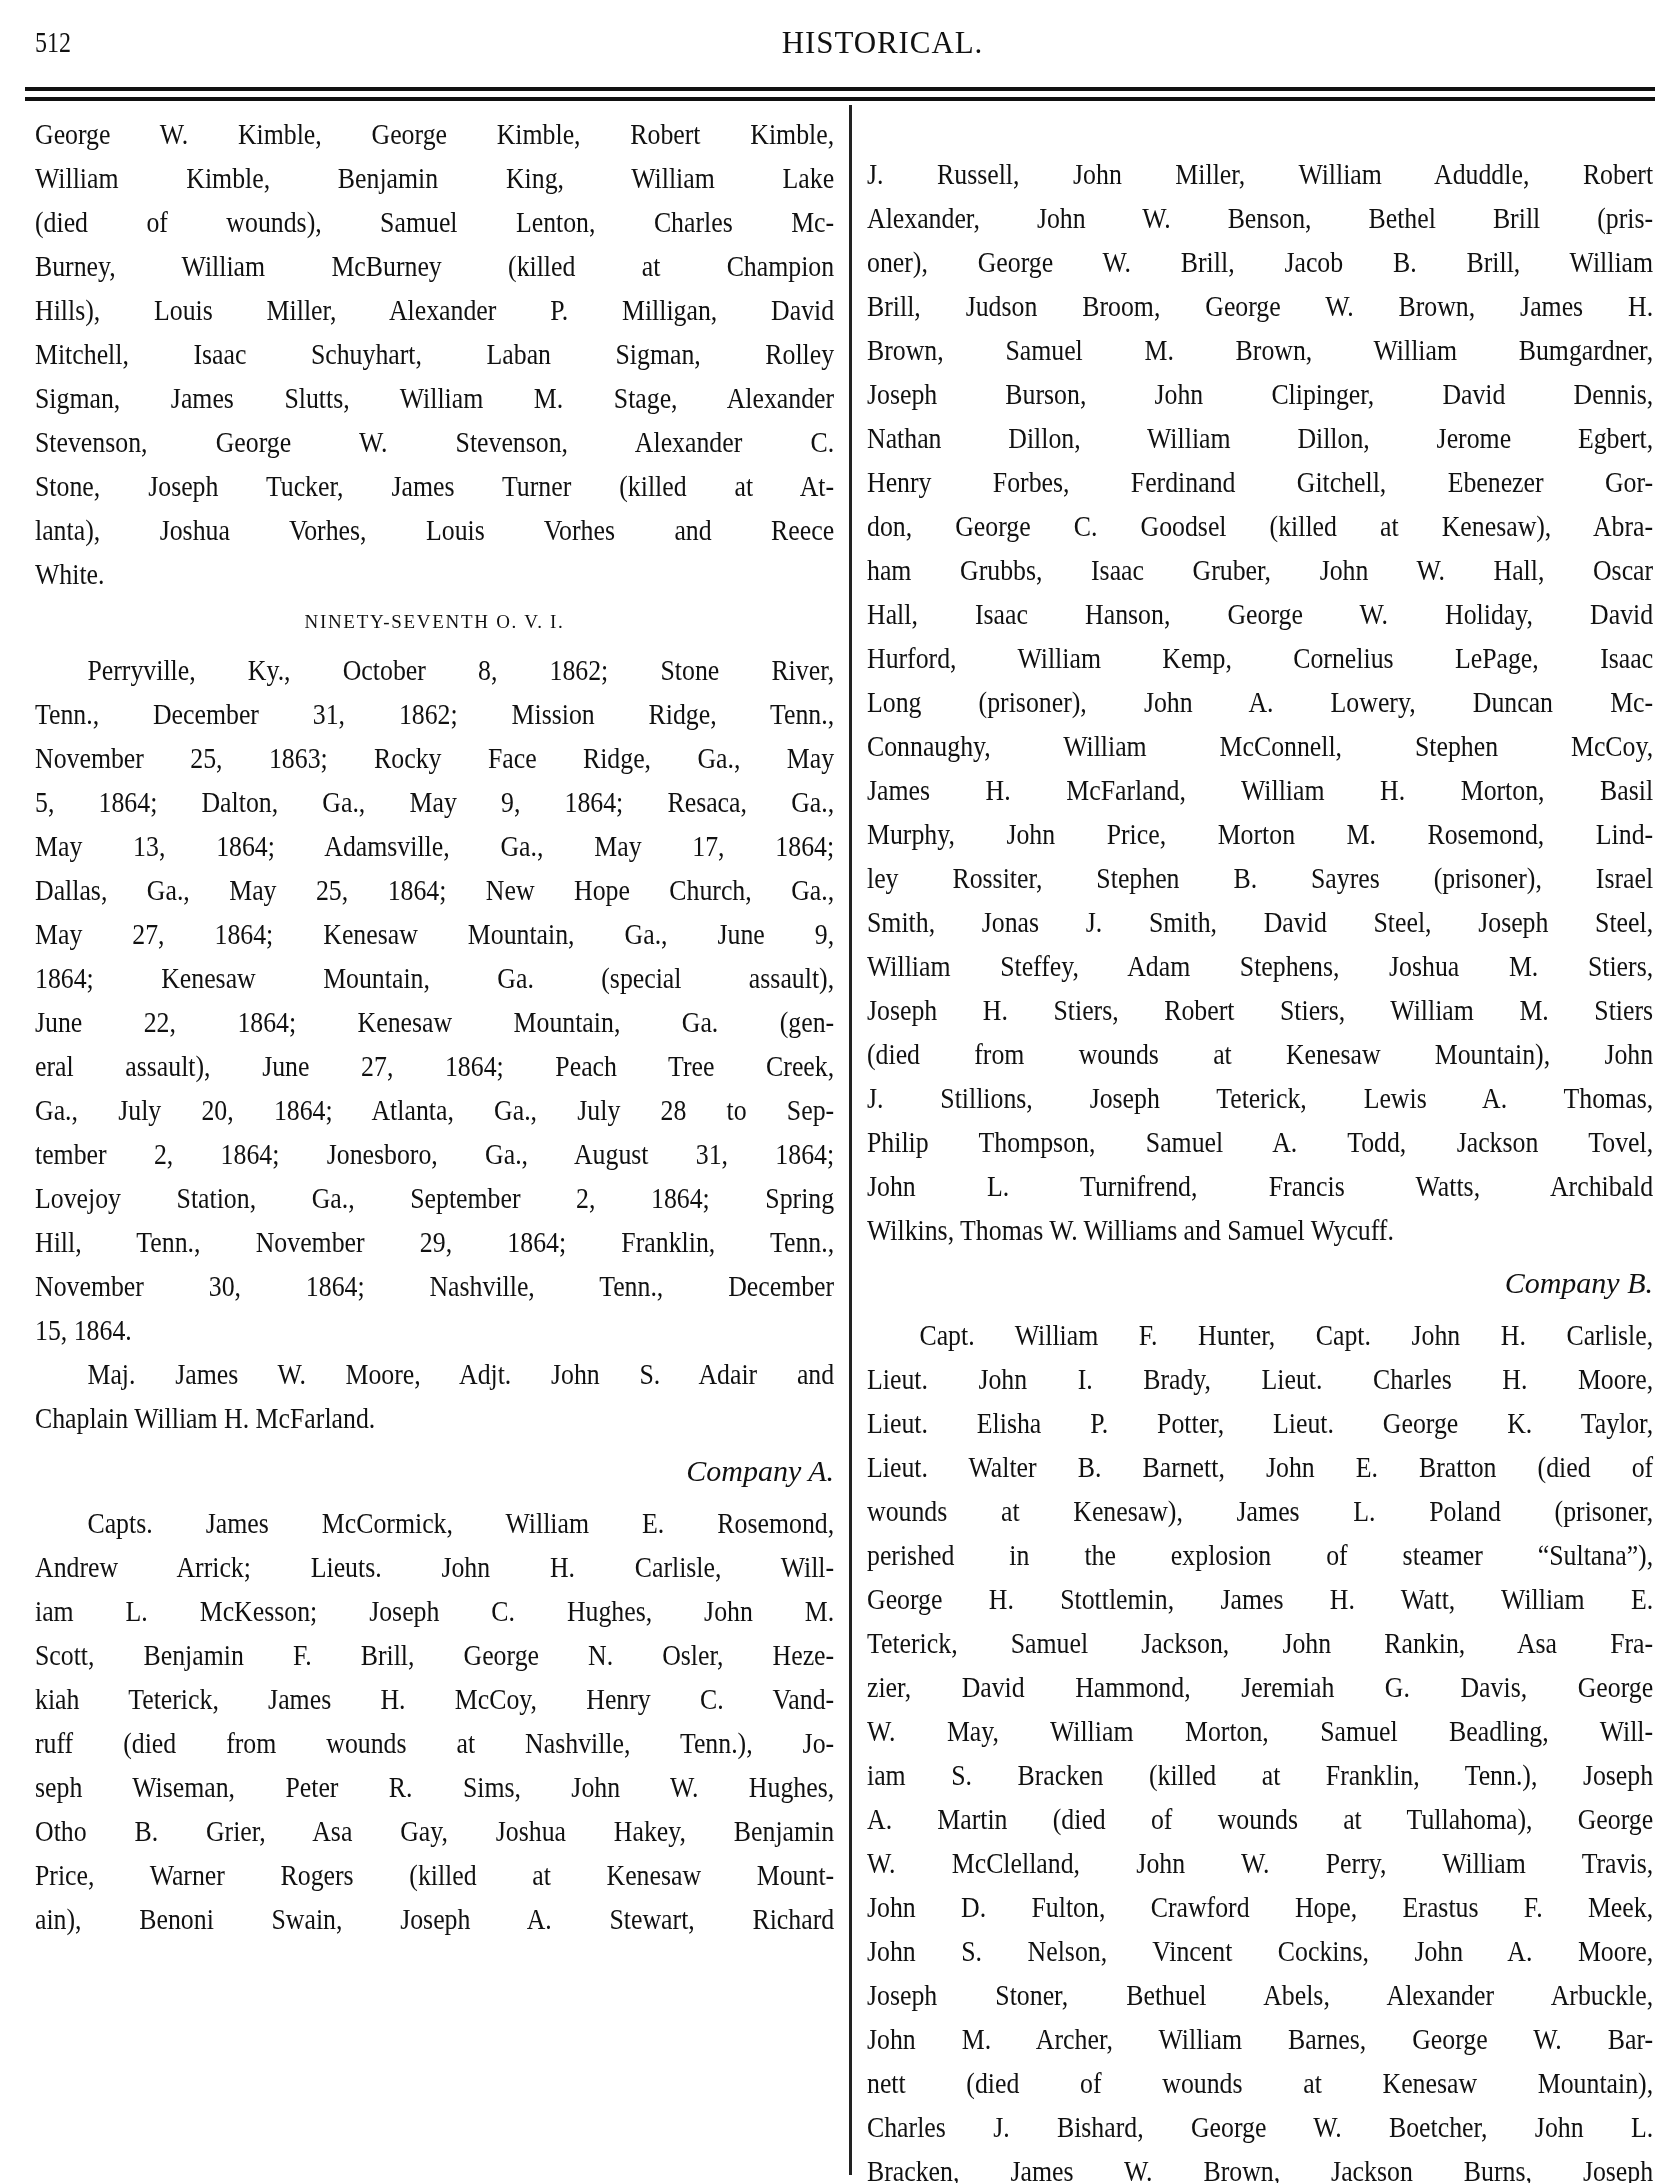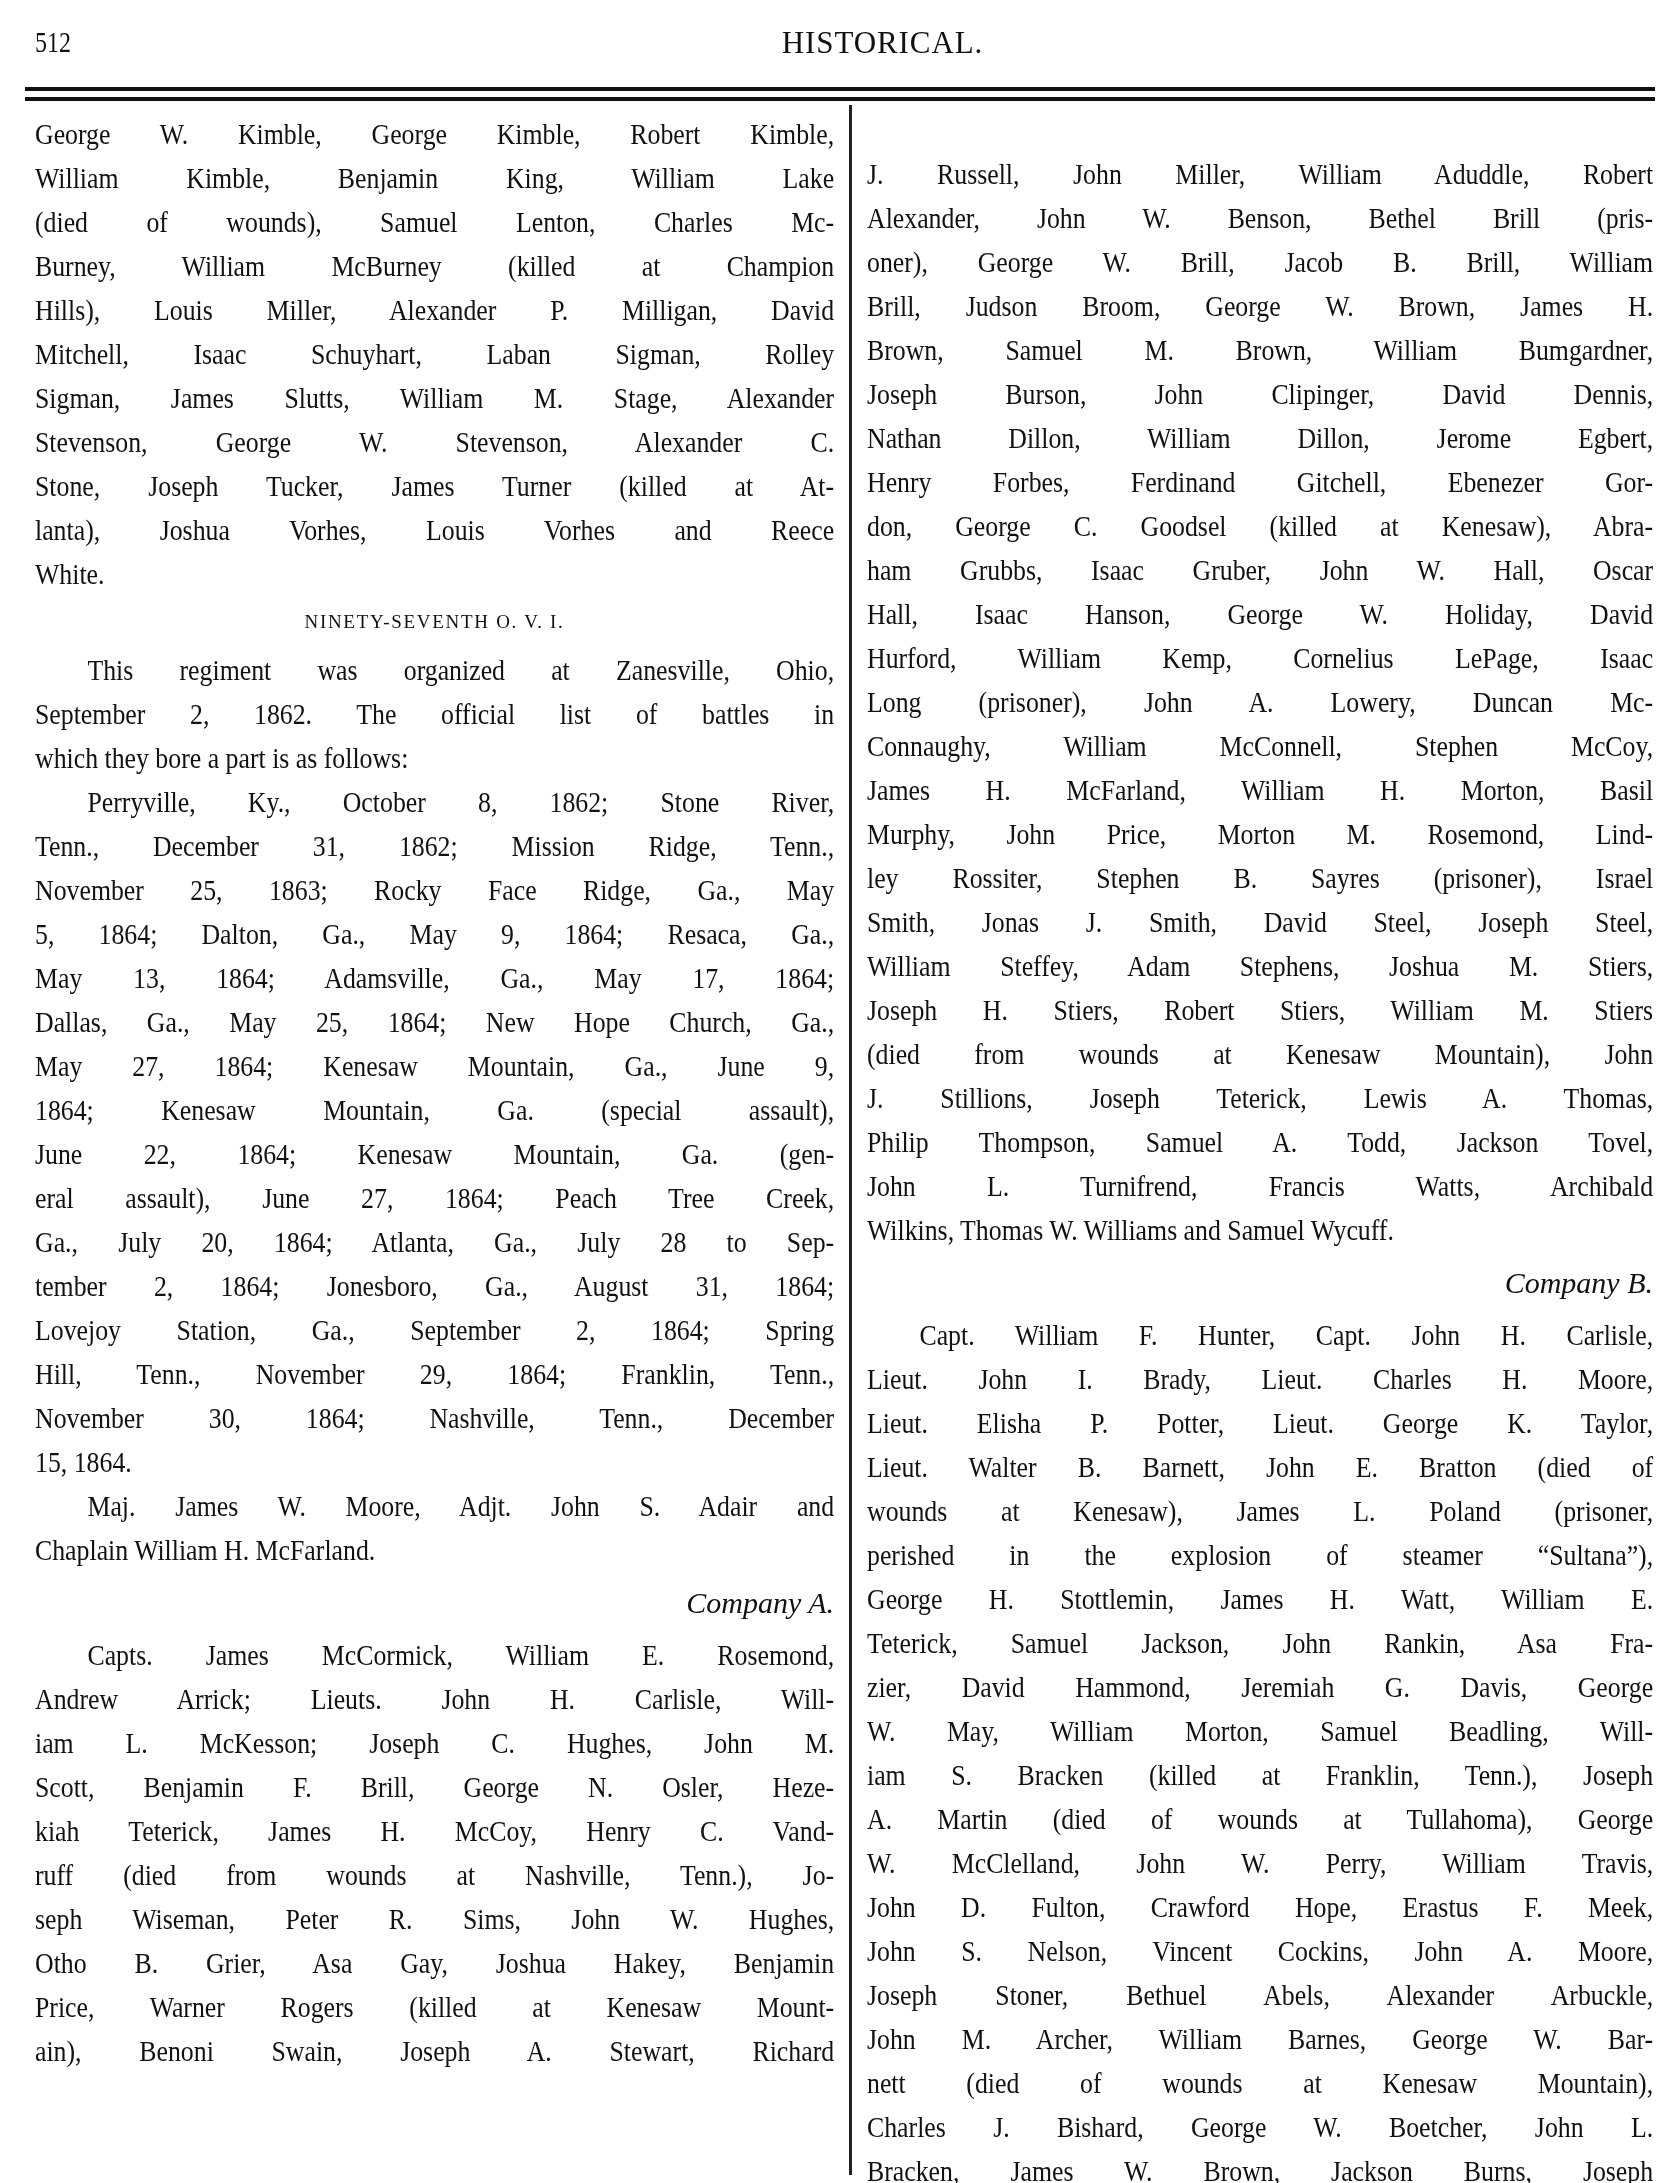--- a/index.html
+++ b/index.html
@@ -40,25 +40,20 @@
       <span class="ln">Burney, William McBurney (killed at Champion</span>
       <span class="ln">Hills), Louis Miller, Alexander P. Milligan, David</span>
       <span class="ln">Mitchell, Isaac Schuyhart, Laban Sigman, Rolley</span>
       <span class="ln">Sigman, James Slutts, William M. Stage, Alexander</span>
       <span class="ln">Stevenson, George W. Stevenson, Alexander C.</span>
       <span class="ln">Stone, Joseph Tucker, James Turner (killed at At-</span>
       <span class="ln">lanta), Joshua Vorhes, Louis Vorhes and Reece</span>
       <span class="ln last">White.</span>
     </div>
   <span class="sec">NINETY-SEVENTH O. V. I.</span>
-  <div>
-      <span class="ln ind">This regiment was organized at Zanesville, Ohio,</span>
-      <span class="ln">September 2, 1862. The official list of battles in</span>
-      <span class="ln last">which they bore a part is as follows:</span>
-    </div>
   <div>
       <span class="ln ind">Perryville, Ky., October 8, 1862; Stone River,</span>
       <span class="ln">Tenn., December 31, 1862; Mission Ridge, Tenn.,</span>
       <span class="ln">November 25, 1863; Rocky Face Ridge, Ga., May</span>
       <span class="ln">5, 1864; Dalton, Ga., May 9, 1864; Resaca, Ga.,</span>
       <span class="ln">May 13, 1864; Adamsville, Ga., May 17, 1864;</span>
       <span class="ln">Dallas, Ga., May 25, 1864; New Hope Church, Ga.,</span>
       <span class="ln">May 27, 1864; Kenesaw Mountain, Ga., June 9,</span>
       <span class="ln">1864; Kenesaw Mountain, Ga. (special assault),</span>
       <span class="ln">June 22, 1864; Kenesaw Mountain, Ga. (gen-</span>

